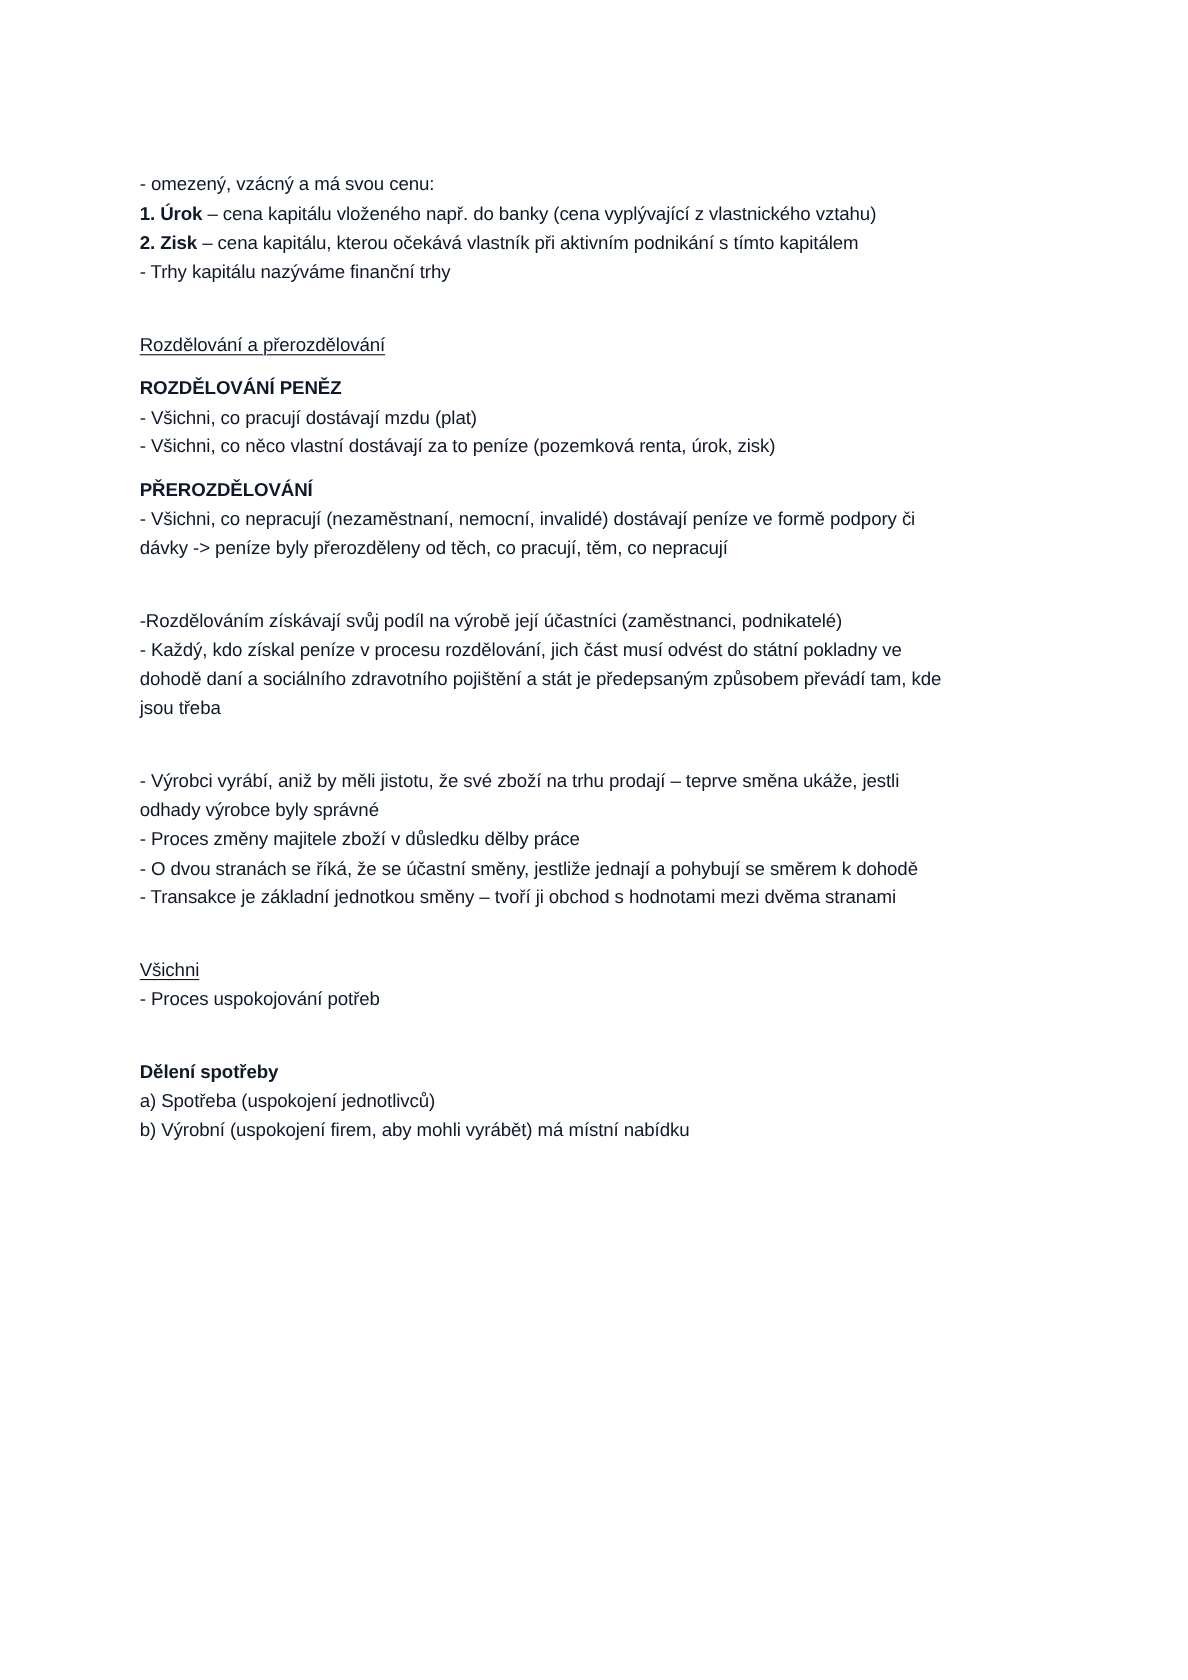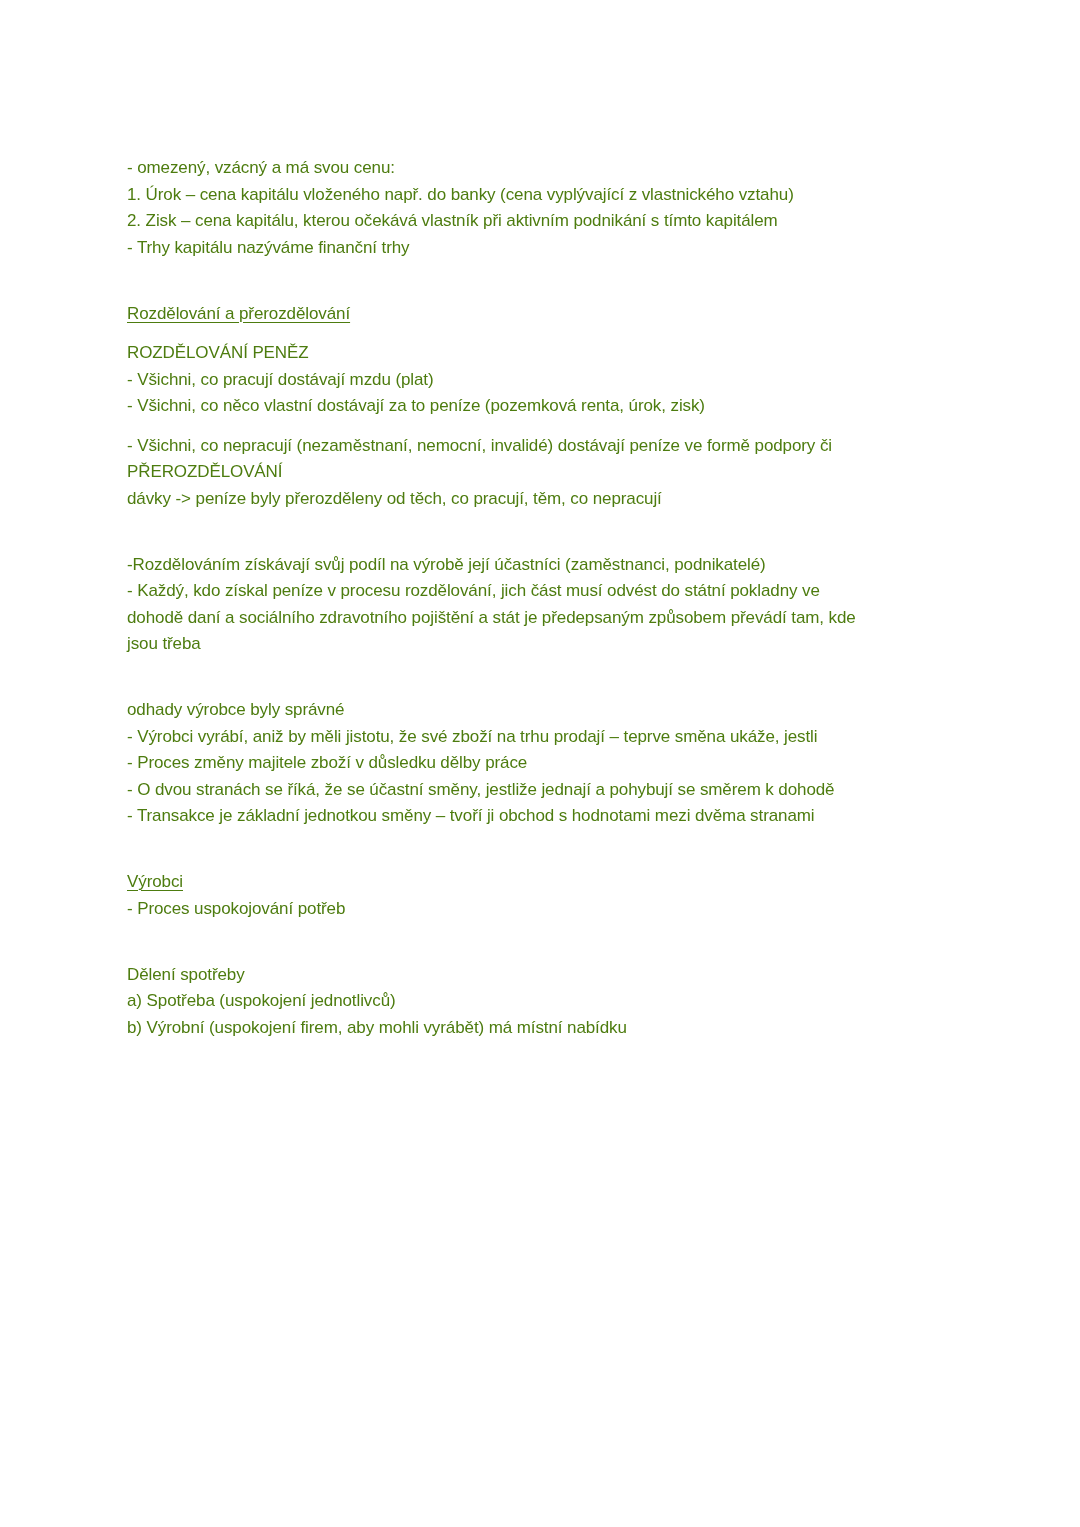--- a/index.html
+++ b/index.html
@@ -10,28 +10,28 @@
   .page {
     position: relative;
     width: 1080px;
     height: 1527px;
     background: #ffffff;
     box-sizing: border-box;
     padding: 155px 120px 0 127px;
     font-family: "Liberation Sans", sans-serif;
     font-size: 17px;
     line-height: 26.5px;
-    color: #4d7c0f;
+    color: #0f172a;
     overflow: hidden;
   }
   .para { margin: 0 0 13px 0; }
   .blank { height: 26.5px; margin: 0; }
   .line { white-space: pre; letter-spacing: -0.1px; }
   .seg { display: inline; }
-  .seg.b { font-weight: 400; }
+  .seg.b { font-weight: 700; }
   .seg.u { text-decoration: underline; text-underline-offset: 3px; text-decoration-thickness: 1px; }
 </style>
 </head>
 <body>
 
 <div class="page">
   <div id="doc-root">
       <div class="para">
         <div class="line"><span class="seg">- omezený, vzácný a má svou cenu:</span></div>
         <div class="line"><span class="seg b">1. Úrok</span><span class="seg"> – cena kapitálu vloženého např. do banky (cena vyplývající z vlastnického vztahu)</span></div>
@@ -41,42 +41,42 @@
       <div class="blank"></div>
       <div class="para">
         <div class="line"><span class="seg u">Rozdělování a přerozdělování</span></div>
       </div>
       <div class="para">
         <div class="line"><span class="seg b">ROZDĚLOVÁNÍ PENĚZ</span></div>
         <div class="line"><span class="seg">- Všichni, co pracují dostávají mzdu (plat)</span></div>
         <div class="line"><span class="seg">- Všichni, co něco vlastní dostávají za to peníze (pozemková renta, úrok, zisk)</span></div>
       </div>
       <div class="para">
+        <div class="line"><span class="seg b">PŘEROZDĚLOVÁNÍ</span></div>
         <div class="line"><span class="seg">- Všichni, co nepracují (nezaměstnaní, nemocní, invalidé) dostávají peníze ve formě podpory či</span></div>
-        <div class="line"><span class="seg b">PŘEROZDĚLOVÁNÍ</span></div>
         <div class="line"><span class="seg">dávky -&gt; peníze byly přerozděleny od těch, co pracují, těm, co nepracují</span></div>
       </div>
       <div class="blank"></div>
       <div class="para">
         <div class="line"><span class="seg">-Rozdělováním získávají svůj podíl na výrobě její účastníci (zaměstnanci, podnikatelé)</span></div>
         <div class="line"><span class="seg">- Každý, kdo získal peníze v procesu rozdělování, jich část musí odvést do státní pokladny ve</span></div>
         <div class="line"><span class="seg">dohodě daní a sociálního zdravotního pojištění a stát je předepsaným způsobem převádí tam, kde</span></div>
         <div class="line"><span class="seg">jsou třeba</span></div>
       </div>
       <div class="blank"></div>
       <div class="para">
+        <div class="line"><span class="seg">- Výrobci vyrábí, aniž by měli jistotu, že své zboží na trhu prodají – teprve směna ukáže, jestli</span></div>
         <div class="line"><span class="seg">odhady výrobce byly správné</span></div>
-        <div class="line"><span class="seg">- Výrobci vyrábí, aniž by měli jistotu, že své zboží na trhu prodají – teprve směna ukáže, jestli</span></div>
         <div class="line"><span class="seg">- Proces změny majitele zboží v důsledku dělby práce</span></div>
         <div class="line"><span class="seg">- O dvou stranách se říká, že se účastní směny, jestliže jednají a pohybují se směrem k dohodě</span></div>
         <div class="line"><span class="seg">- Transakce je základní jednotkou směny – tvoří ji obchod s hodnotami mezi dvěma stranami</span></div>
       </div>
       <div class="blank"></div>
       <div class="para">
-        <div class="line"><span class="seg u">Výrobci</span></div>
+        <div class="line"><span class="seg u">Všichni</span></div>
         <div class="line"><span class="seg">- Proces uspokojování potřeb</span></div>
       </div>
       <div class="blank"></div>
       <div class="para">
         <div class="line"><span class="seg b">Dělení spotřeby</span></div>
         <div class="line"><span class="seg">a) Spotřeba (uspokojení jednotlivců)</span></div>
         <div class="line"><span class="seg">b) Výrobní (uspokojení firem, aby mohli vyrábět) má místní nabídku</span></div>
       </div>
     </div>
 </div>

